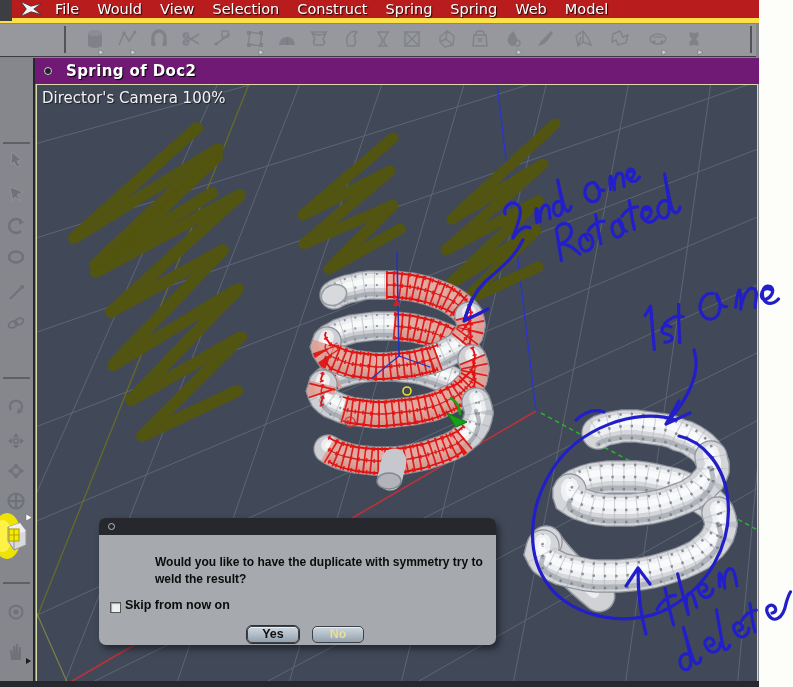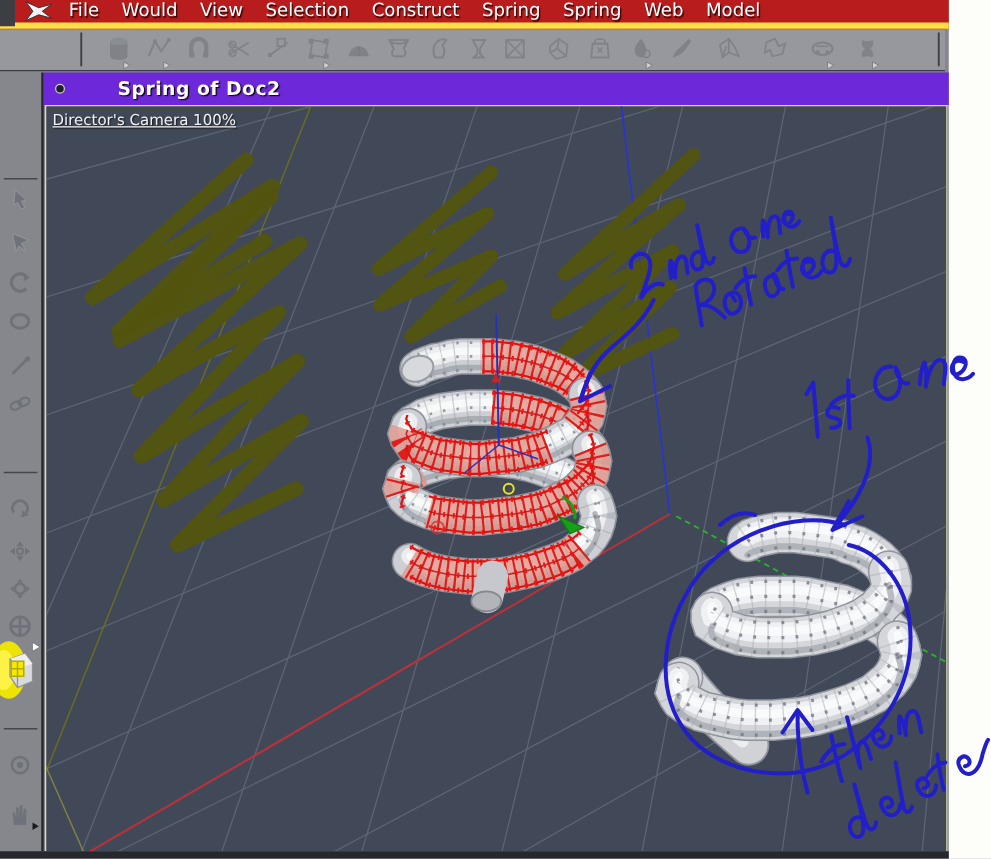--- a/index.html
+++ b/index.html
@@ -10,29 +10,29 @@
   .menubar{position:absolute;left:0;top:0;width:759px;height:23px;background:#b91c1c;
            border-bottom:5px solid #fde047;display:flex;align-items:center;box-sizing:border-box;}
   .menubar .edge{width:12px;height:23px;background:#3c3e44;flex:0 0 auto;}
   .logo{margin-left:5px;margin-right:1px;width:28px;height:20px;flex:0 0 auto;}
   .mi{color:#fff;font-size:14.5px;margin:0 9px;
       text-shadow:1px 1px 1px rgba(0,0,0,0.8);white-space:nowrap;}
   .toolbar{position:absolute;left:0;top:24px;width:756px;height:33px;background:#96989d;
            border-bottom:1px solid #3a3c40;box-sizing:border-box;}
   .sidebar{position:absolute;left:0;top:58px;width:33px;height:623px;background:#85878c;
            border-right:2px solid #26282c;}
-  .titlebar{position:absolute;left:35px;top:58px;width:724px;height:26px;background:#6d28d9;
-            display:flex;align-items:center;color:#fff;gap:28px;}
+  .titlebar{position:absolute;left:35px;top:58px;width:724px;height:26px;background:#701a75;
+            display:flex;align-items:center;color:#fff;}
   .titlebar .ring{width:6px;height:6px;border-radius:50%;border:1.6px solid #c9ccd2;margin-left:9px;background:#1f2127;flex:0 0 auto;}
   .titlebar .vtitle{margin-left:14px;font-size:15px;font-weight:bold;letter-spacing:0.4px;
                     text-shadow:1px 1px 1px #000;}
   .viewport{position:absolute;left:36px;top:84px;width:722px;height:597px;background:#414959;
             border:1px solid #d9dbaa;border-bottom:none;box-sizing:border-box;overflow:hidden;}
-  .cam-label{position:absolute;left:5px;top:4px;color:#f2f2f2;font-size:12px;
-             text-shadow:1px 1px 1px rgba(0,0,0,0.6);z-index:5;text-decoration:underline;}
+  .cam-label{position:absolute;left:5px;top:4px;color:#f2f2f2;font-size:15px;
+             text-shadow:1px 1px 1px rgba(0,0,0,0.6);z-index:5;}
   .bottombar{position:absolute;left:0;top:681px;width:759px;height:6px;background:#26282e;}
   .scene{position:absolute;left:-1px;top:-1px;}
   .dialog{position:absolute;left:99px;top:518px;width:397px;height:127px;background:#a6a9ae;
           border-radius:7px;box-shadow:3px 4px 7px rgba(0,0,0,0.5);z-index:10;}
   .dialog .dtitle{height:17px;background:#26282e;border-radius:6px 6px 0 0;display:flex;align-items:center;}
   .dialog .dring{width:5px;height:5px;border-radius:50%;border:1.5px solid #b9bcc2;margin-left:9px;}
   .dialog .msg{position:absolute;left:56px;top:36px;width:336px;color:#0c0c0c;font-size:12px;
                font-weight:bold;line-height:17px;font-family:"Liberation Sans",sans-serif;}
   .chk{position:absolute;left:11px;top:84px;width:9px;height:9px;background:#f0f0ee;
        border:1px solid #55575c;box-shadow:inset 1px 1px 1px rgba(0,0,0,0.35);}
@@ -480,20 +480,30 @@
 <use href="#p19" stroke="#aaaeb6" stroke-width="31.0" stroke-dasharray="1.1 10.3" opacity="0.5"></use>
 <use href="#p19" transform="translate(0,-12)" stroke="#73777e" stroke-width="2.6" stroke-dasharray="2.3 9" stroke-linecap="butt" opacity="0.8"></use>
 <use href="#p19" stroke="#73777e" stroke-width="2.6" stroke-dasharray="2.3 9" stroke-linecap="butt" opacity="0.8"></use>
 <use href="#p19" transform="translate(0,12)" stroke="#73777e" stroke-width="2.6" stroke-dasharray="2.3 9" stroke-linecap="butt" opacity="0.8"></use>
           </g>
     </svg>
   </div>
 
   <div class="bottombar"></div>
 
+  <div class="dialog">
+    <div class="dtitle">
+      <div class="dring"></div>
+    </div>
+    <div class="msg"><span>Would you like to have the duplicate with symmetry try to</span><br><span>weld the result?</span></div>
+    <div class="chk"></div>
+    <div class="chklbl">Skip from now on</div>
+    <div class="btn yes">Yes</div>
+    <div class="btn no">No</div>
+  </div>
 
  </div>
 
  <svg class="ink" style="position:absolute;left:0;top:0;z-index:20;pointer-events:none;" width="793" height="687" viewBox="0 0 793 687">
    <g fill="none" stroke="#221ec9" stroke-width="3.2" stroke-linecap="round" stroke-linejoin="round">
         <g transform="translate(514,233) rotate(-25) scale(1.05)">
           <path d="M0 -20 C1 -28 13 -30 15 -21 C16 -14 6 -6 -3 4 C6 -2 13 -2 16 2 M24 0 C26 -6 28 -11 29 -12 C30 -13 29 -6 28 -2 L27 1 C31 -9 36 -13 39 -11 C42 -9 38 -2 37 2 M53 -8 C49 -12 44 -8 43 -3 C42 3 47 5 50 1 C53 -3 55 -11 57 -20 L59 -28 C56 -14 53 -2 54 1 C55 4 58 3 60 0" vector-effect="non-scaling-stroke"></path>
         </g>
         <g transform="translate(590,200) rotate(-25) scale(1.05)">
           <path d="M9 -14 C2 -16 -3 -9 -2 -3 C-1 3 5 5 9 1 C12 -2 13 -9 11 -13 C11 -8 12 -3 16 -3 M22 -1 C24 -7 26 -11 27 -12 C28 -13 27 -6 26 -2 L25 1 C29 -9 34 -13 37 -11 C40 -9 36 -2 35 2 M49 -7 C45 -11 41 -8 41 -4 C41 -1 45 -1 48 -4 C50 -6 50 -9 48 -10 C44 -12 41 -7 42 -2 C43 2 48 3 52 0" vector-effect="non-scaling-stroke"></path>

